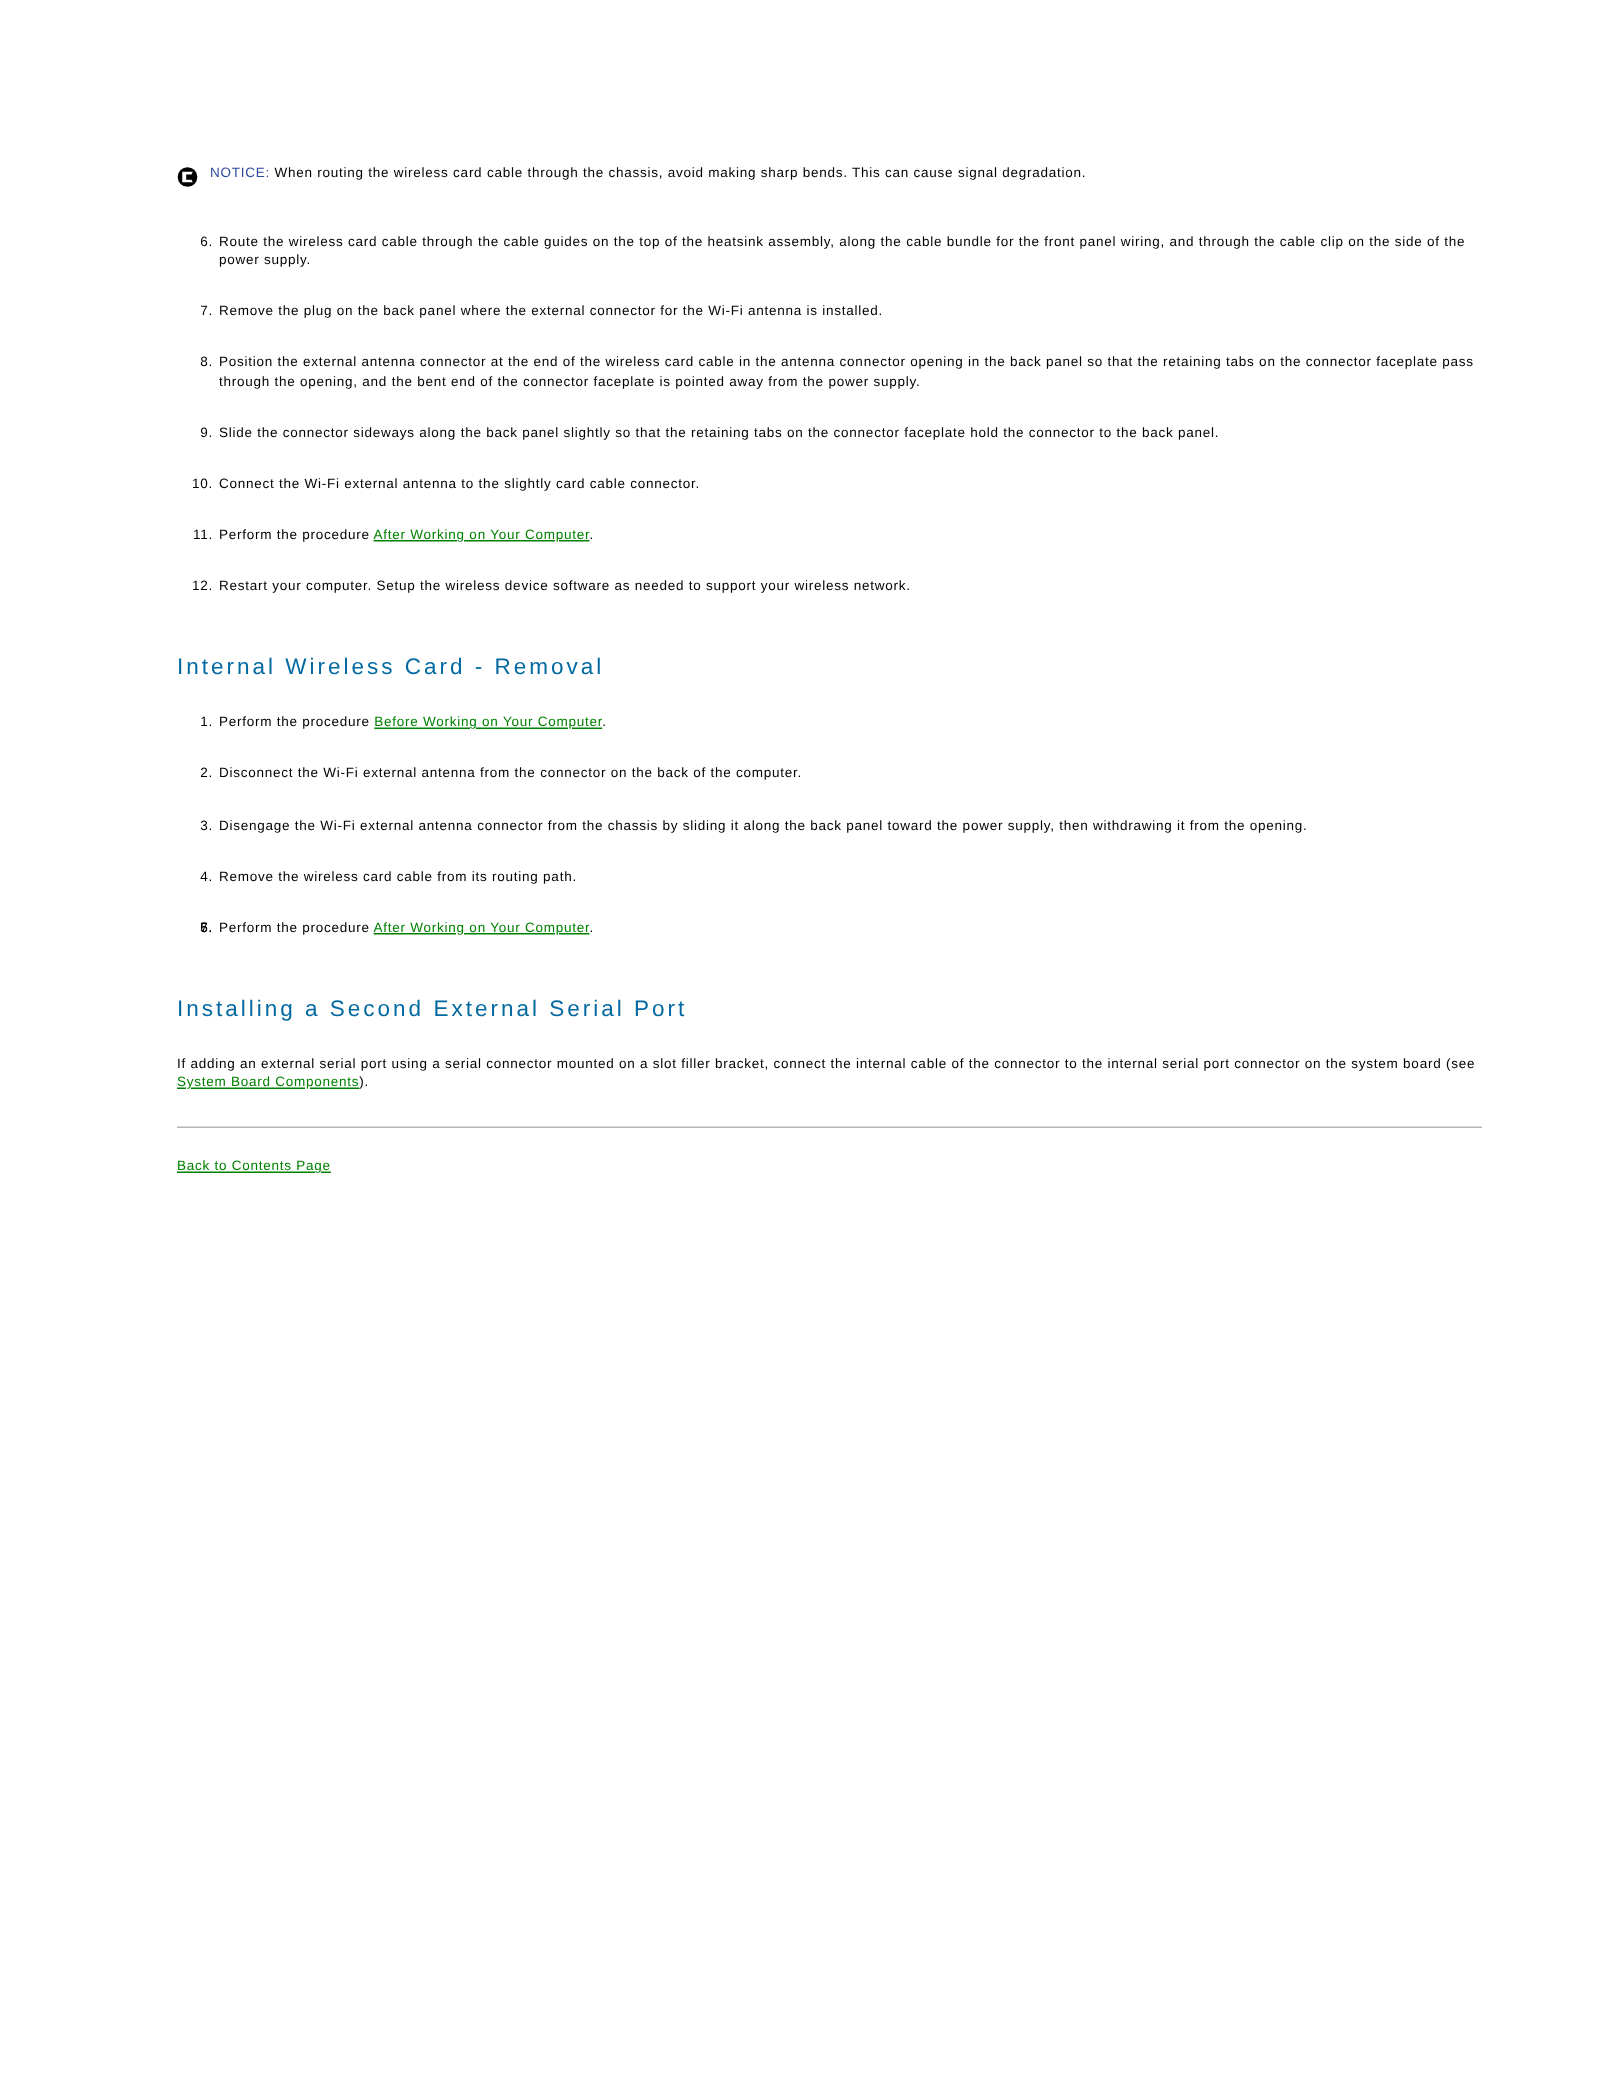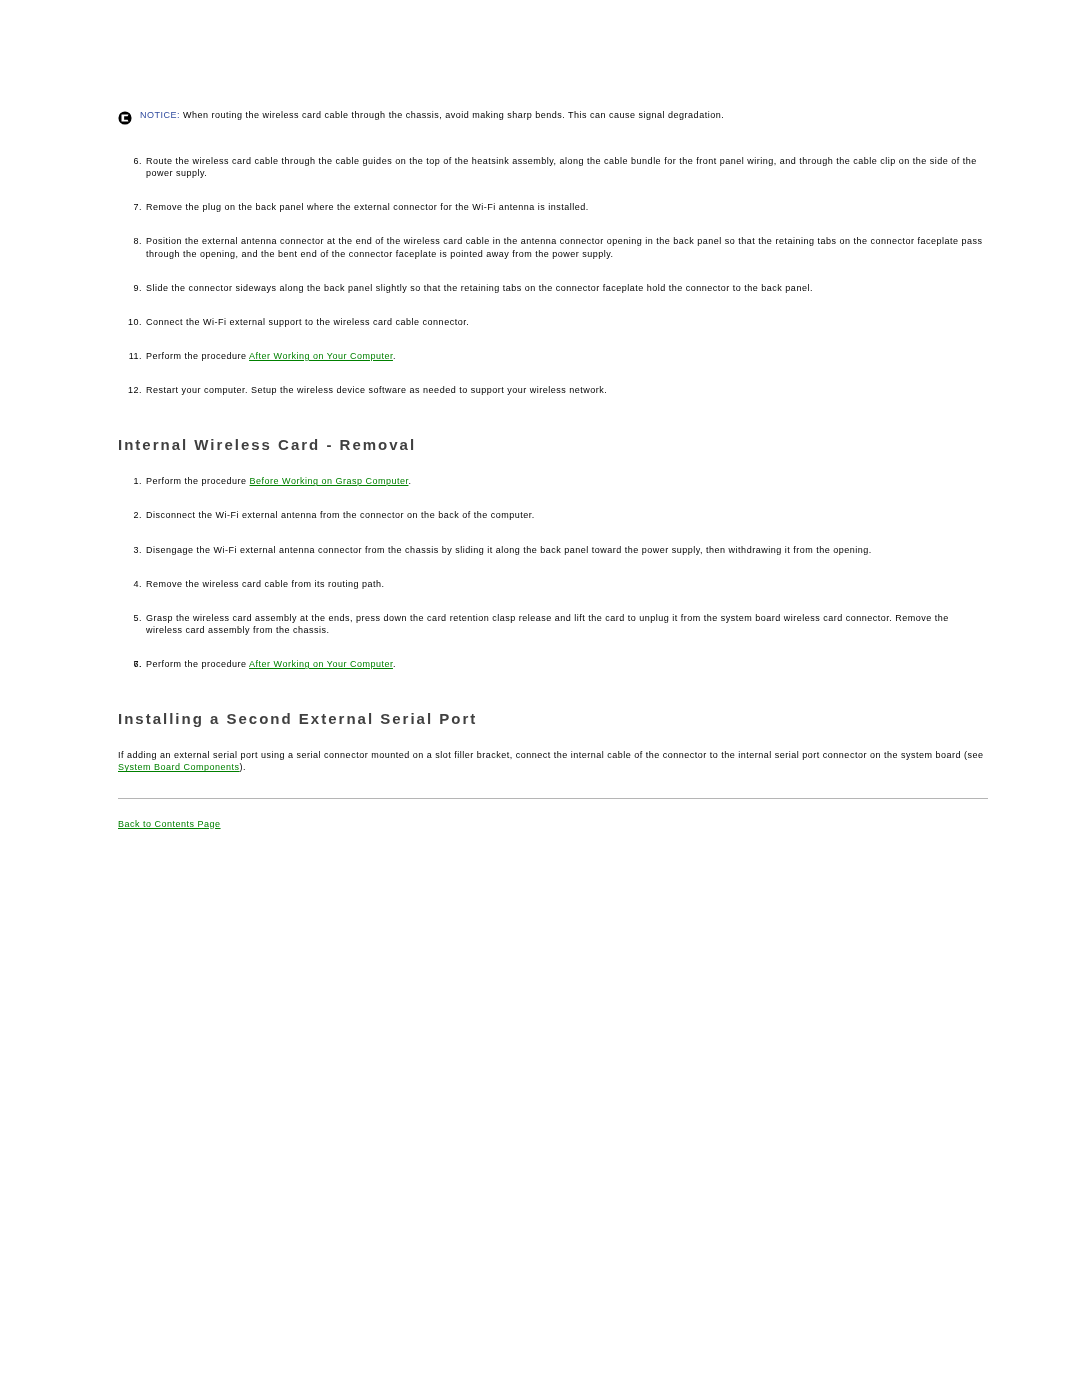--- a/index.html
+++ b/index.html
@@ -57,22 +57,22 @@
     text-align: right;
     padding-right: 4px;
   }
   .link {
     color: #008000;
     text-decoration: underline;
     cursor: pointer;
   }
   h3.section-heading {
     font-family: Verdana, Arial, sans-serif;
-    color: #404040;
-    font-weight: bold;
+    color: #0369a1;
+    font-weight: normal;
     font-size: 15px;
     letter-spacing: 2px;
     margin: 0 0 22px 0;
   }
   p.body {
     font-size: 9px;
     letter-spacing: 0.5px;
     line-height: 1.35;
     margin: 0 0 24px 0;
   }
@@ -116,54 +116,53 @@
     <li>
       <span class="num">8.</span>
       <span>Position the external antenna connector at the end of the wireless card cable in the antenna connector opening in the back panel so that the retaining tabs on the connector faceplate pass through the opening, and the bent end of the connector faceplate is pointed away from the power supply.</span>
     </li>
     <li>
       <span class="num">9.</span>
       <span>Slide the connector sideways along the back panel slightly so that the retaining tabs on the connector faceplate hold the connector to the back panel.</span>
     </li>
     <li>
       <span class="num">10.</span>
-      <span>Connect the Wi-Fi external support to the wireless card cable connector.</span>
+      <span>Connect the Wi-Fi external antenna to the slightly card cable connector.</span>
     </li>
     <li>
       <span class="num">11.</span>
       <span>Perform the procedure </span><span class="link">After Working on Your Computer</span><span>.</span>
     </li>
     <li>
       <span class="num">12.</span>
       <span>Restart your computer. Setup the wireless device software as needed to support your wireless network.</span>
     </li>
   </ol>
 
   <h3 class="section-heading">Internal Wireless Card - Removal</h3>
 
   <ol class="main-list">
     <li>
       <span class="num">1.</span>
-      <span>Perform the procedure </span><span class="link">Before Working on Grasp Computer</span><span>.</span>
+      <span>Perform the procedure </span><span class="link">Before Working on Your Computer</span><span>.</span>
     </li>
     <li>
       <span class="num">2.</span>
       <span>Disconnect the Wi-Fi external antenna from the connector on the back of the computer.</span>
     </li>
     <li>
       <span class="num">3.</span>
       <span>Disengage the Wi-Fi external antenna connector from the chassis by sliding it along the back panel toward the power supply, then withdrawing it from the opening.</span>
     </li>
     <li>
       <span class="num">4.</span>
       <span>Remove the wireless card cable from its routing path.</span>
     </li>
     <li>
       <span class="num">5.</span>
-      <span>Grasp the wireless card assembly at the ends, press down the card retention clasp release and lift the card to unplug it from the system board wireless card connector. Remove the wireless card assembly from the chassis.</span>
     </li>
     <li>
       <span class="num">6.</span>
     </li>
     <li>
       <span class="num">7.</span>
       <span>Perform the procedure </span><span class="link">After Working on Your Computer</span><span>.</span>
     </li>
   </ol>
 

